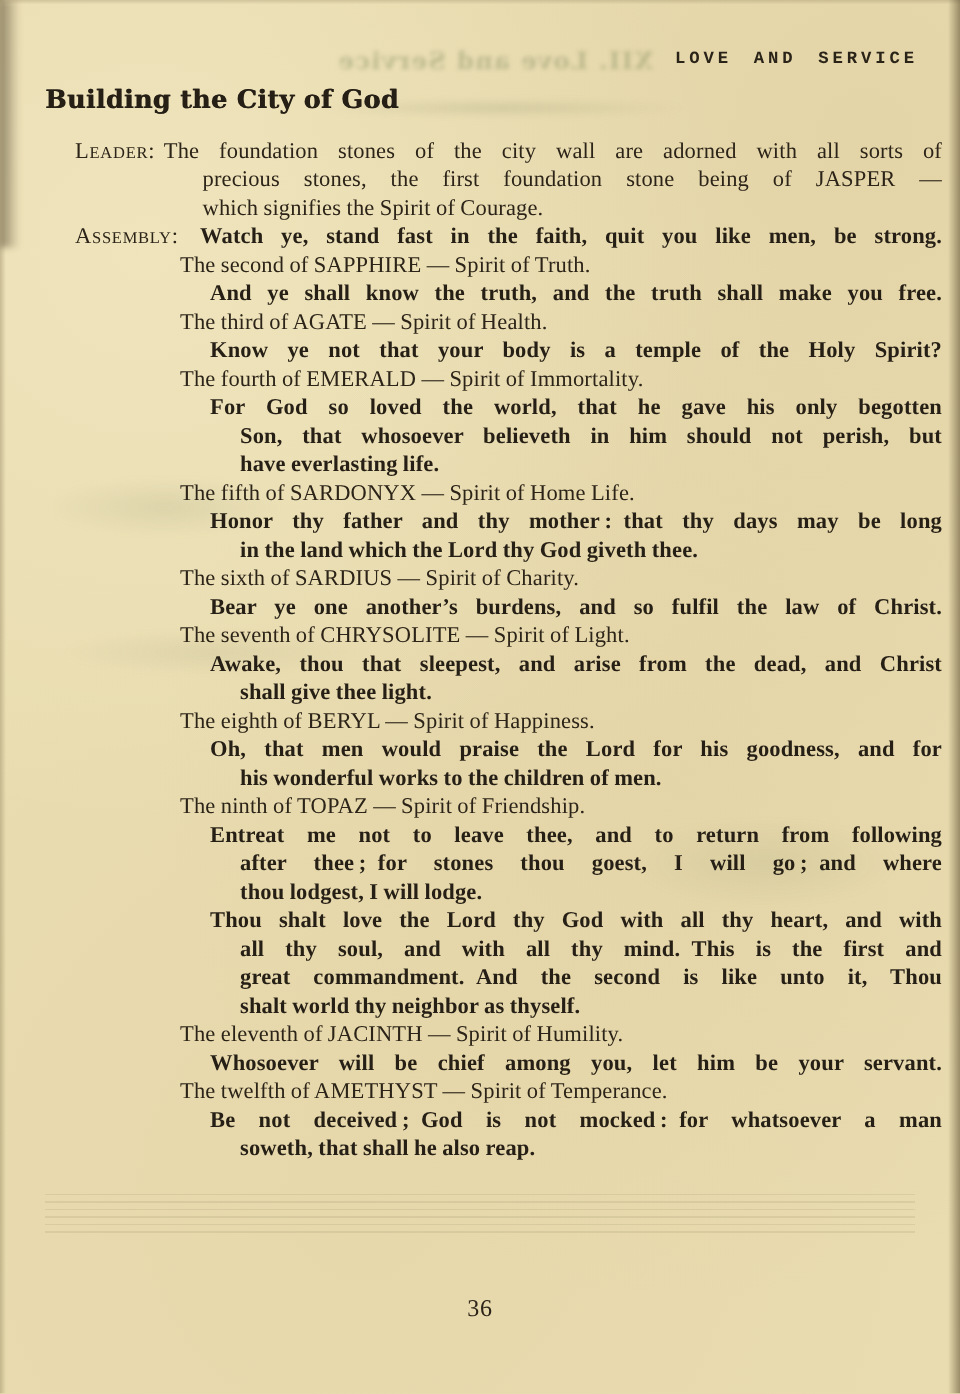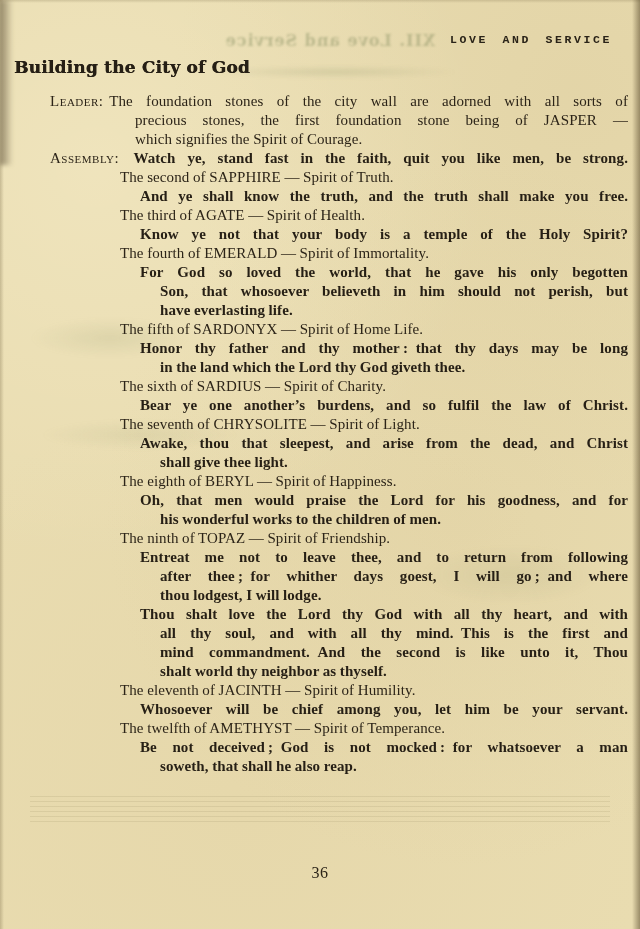--- a/index.html
+++ b/index.html
@@ -42,21 +42,21 @@
   .gs4{top:545px;right:40px;width:180px;height:60px;
     background:radial-gradient(ellipse at center, rgba(130,140,95,.12), transparent 70%);}
   .staff-ghost{position:absolute;top:796px;left:30px;right:30px;height:26px;
     background:repeating-linear-gradient(to bottom, rgba(110,100,60,.15) 0 1px, transparent 1px 5px);
     filter:blur(.5px);opacity:.8;}
 
   
   .running-header{position:absolute;top:33px;right:28px;
     font-family:"Liberation Mono", monospace;font-weight:bold;font-size:11.5px;
     letter-spacing:2.6px;word-spacing:5px;color:#2a2318;}
-  .section-title{position:absolute;top:57px;left:14px;margin:0;
+  .section-title{position:absolute;top:57px;left:30px;margin:0;
     font-family:"DejaVu Serif", serif;font-weight:bold;font-size:17px;
     letter-spacing:.2px;color:#261f15;text-shadow:.4px 0 0 currentColor;}
 
   
   .text-block{position:absolute;top:92px;left:28px;right:12px;}
   .line{height:19px;line-height:19px;font-size:15px;letter-spacing:.1px;
     word-spacing:-.3px;white-space:nowrap;}
   .line.j{white-space:normal;text-align:justify;text-align-last:justify;overflow:hidden;}
   .l-label{padding-left:22px;}
   .l-cont{padding-left:107px;}
@@ -109,25 +109,25 @@
       <div class="line l-verse"><span>The sixth of SARDIUS — Spirit of Charity.</span></div>
       <div class="line l-resp j b"><span>Bear ye one another’s burdens, and so fulfil the law of Christ.</span></div>
       <div class="line l-verse"><span>The seventh of CHRYSOLITE — Spirit of Light.</span></div>
       <div class="line l-resp j b"><span>Awake, thou that sleepest, and arise from the dead, and Christ</span></div>
       <div class="line l-resp2 b"><span>shall give thee light.</span></div>
       <div class="line l-verse"><span>The eighth of BERYL — Spirit of Happiness.</span></div>
       <div class="line l-resp j b"><span>Oh, that men would praise the Lord for his goodness, and for</span></div>
       <div class="line l-resp2 b"><span>his wonderful works to the children of men.</span></div>
       <div class="line l-verse"><span>The ninth of TOPAZ — Spirit of Friendship.</span></div>
       <div class="line l-resp j b"><span>Entreat me not to leave thee, and to return from following</span></div>
-      <div class="line l-resp2 j b"><span>after thee ; for whither days goest, I will go ; and where</span></div>
+      <div class="line l-resp2 j b"><span>after thee ; for stones thou goest, I will go ; and where</span></div>
       <div class="line l-resp2 b"><span>thou lodgest, I will lodge.</span></div>
       <div class="line l-resp j b"><span>Thou shalt love the Lord thy God with all thy heart, and with</span></div>
       <div class="line l-resp2 j b"><span>all thy soul, and with all thy mind. This is the first and</span></div>
-      <div class="line l-resp2 j b"><span>mind commandment. And the second is like unto it, Thou</span></div>
+      <div class="line l-resp2 j b"><span>great commandment. And the second is like unto it, Thou</span></div>
       <div class="line l-resp2 b"><span>shalt world thy neighbor as thyself.</span></div>
       <div class="line l-verse"><span>The eleventh of JACINTH — Spirit of Humility.</span></div>
       <div class="line l-resp j b"><span>Whosoever will be chief among you, let him be your servant.</span></div>
       <div class="line l-verse"><span>The twelfth of AMETHYST — Spirit of Temperance.</span></div>
       <div class="line l-resp j b"><span>Be not deceived ; God is not mocked : for whatsoever a man</span></div>
       <div class="line l-resp2 b"><span>soweth, that shall he also reap.</span></div>
     </main>
 
 
   <div class="page-number">36</div>

